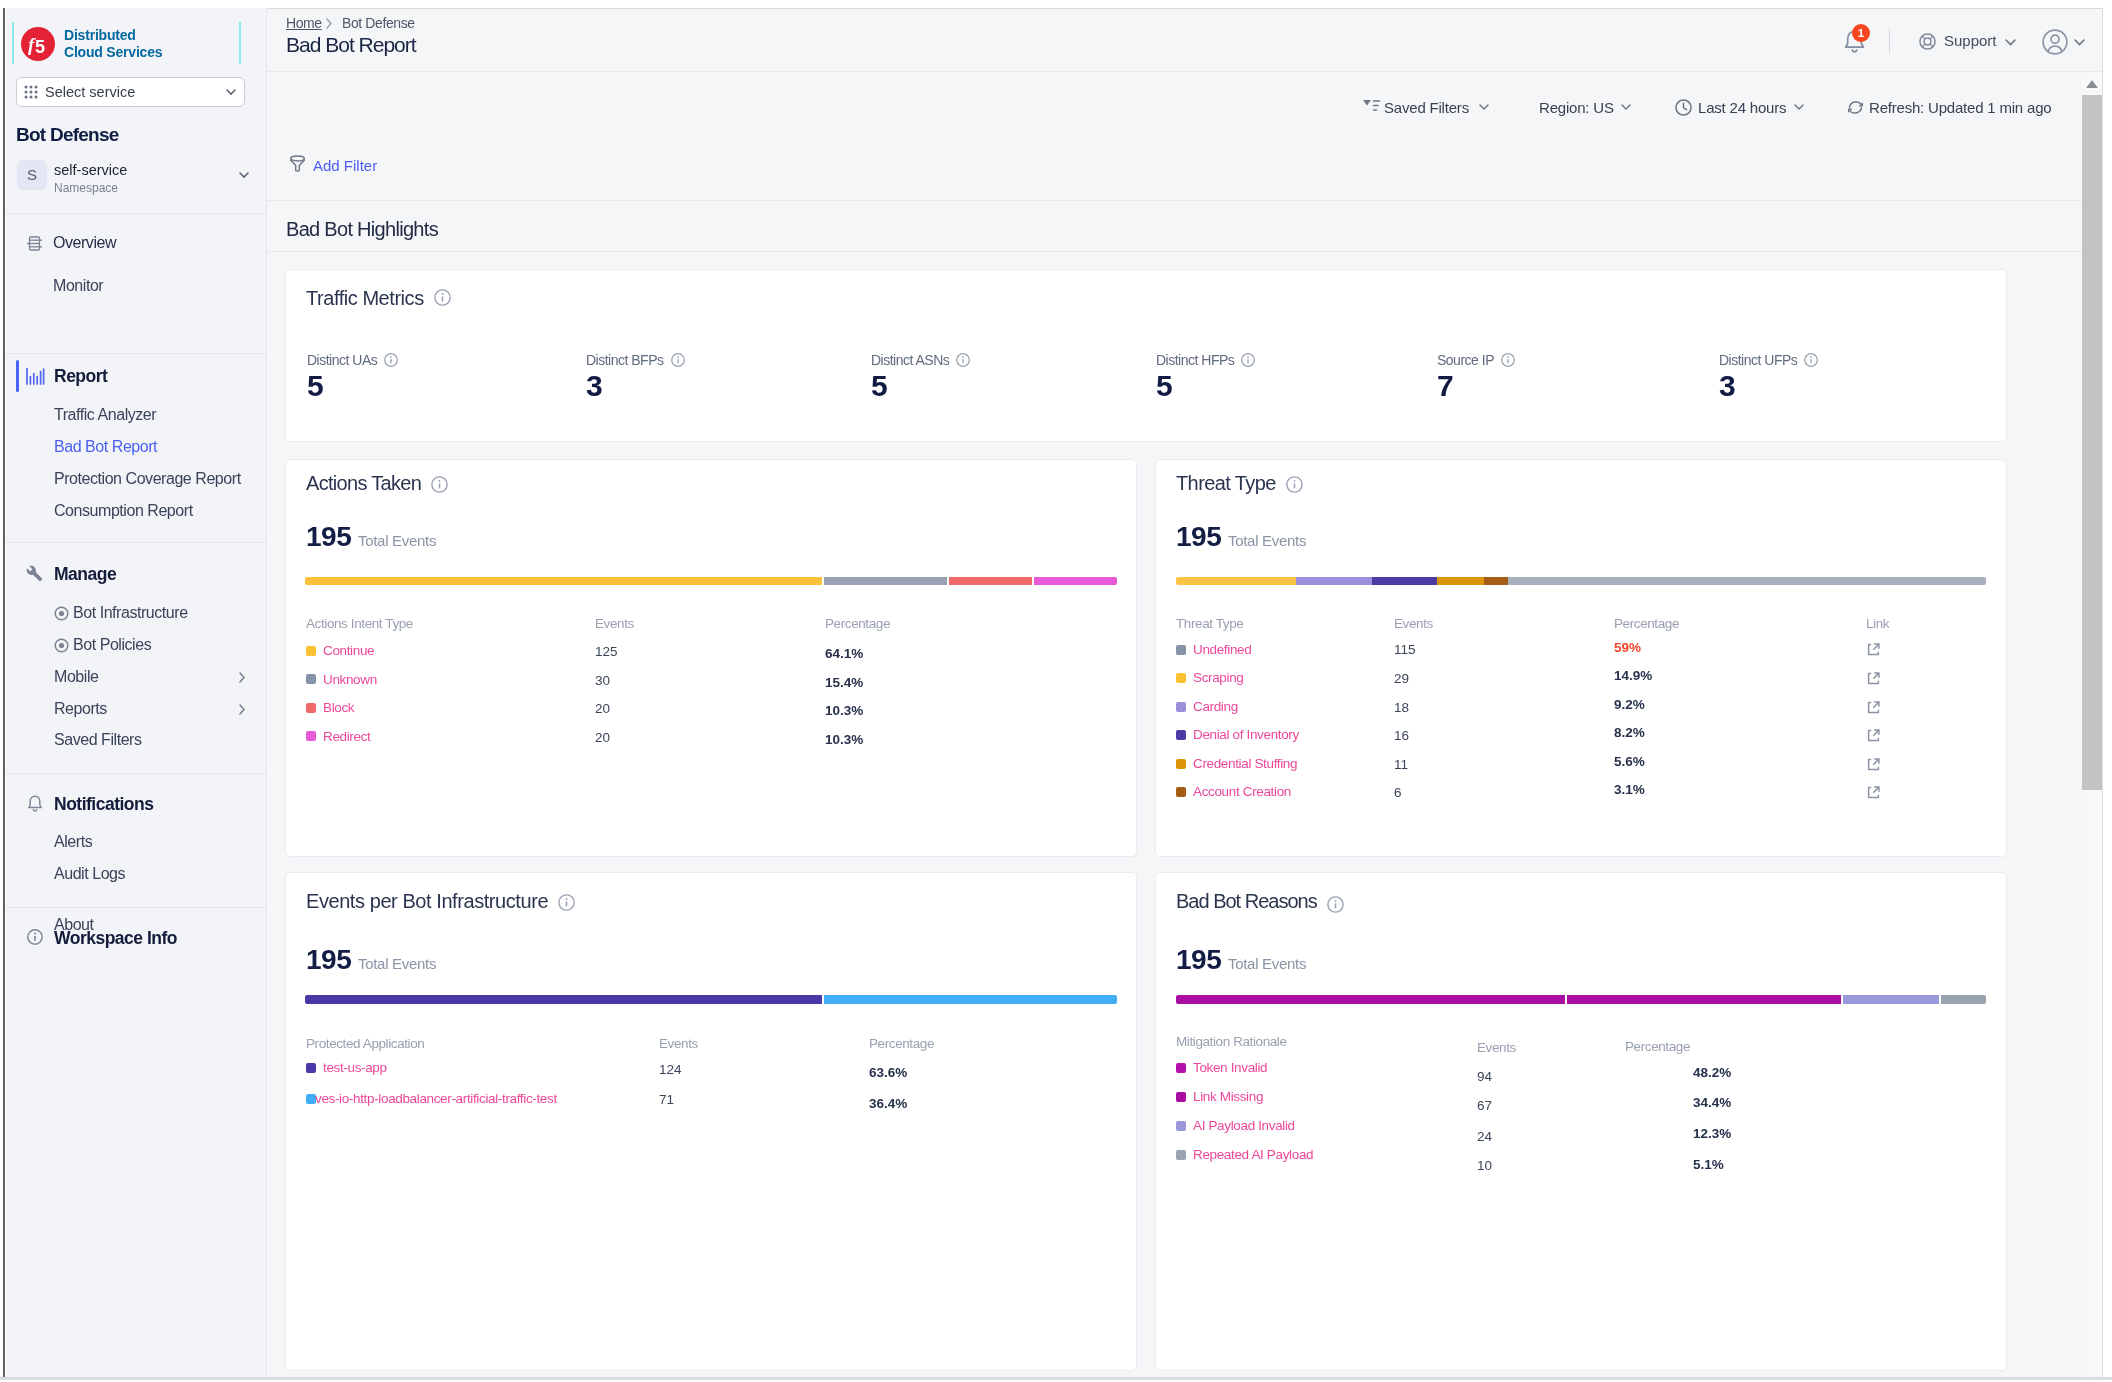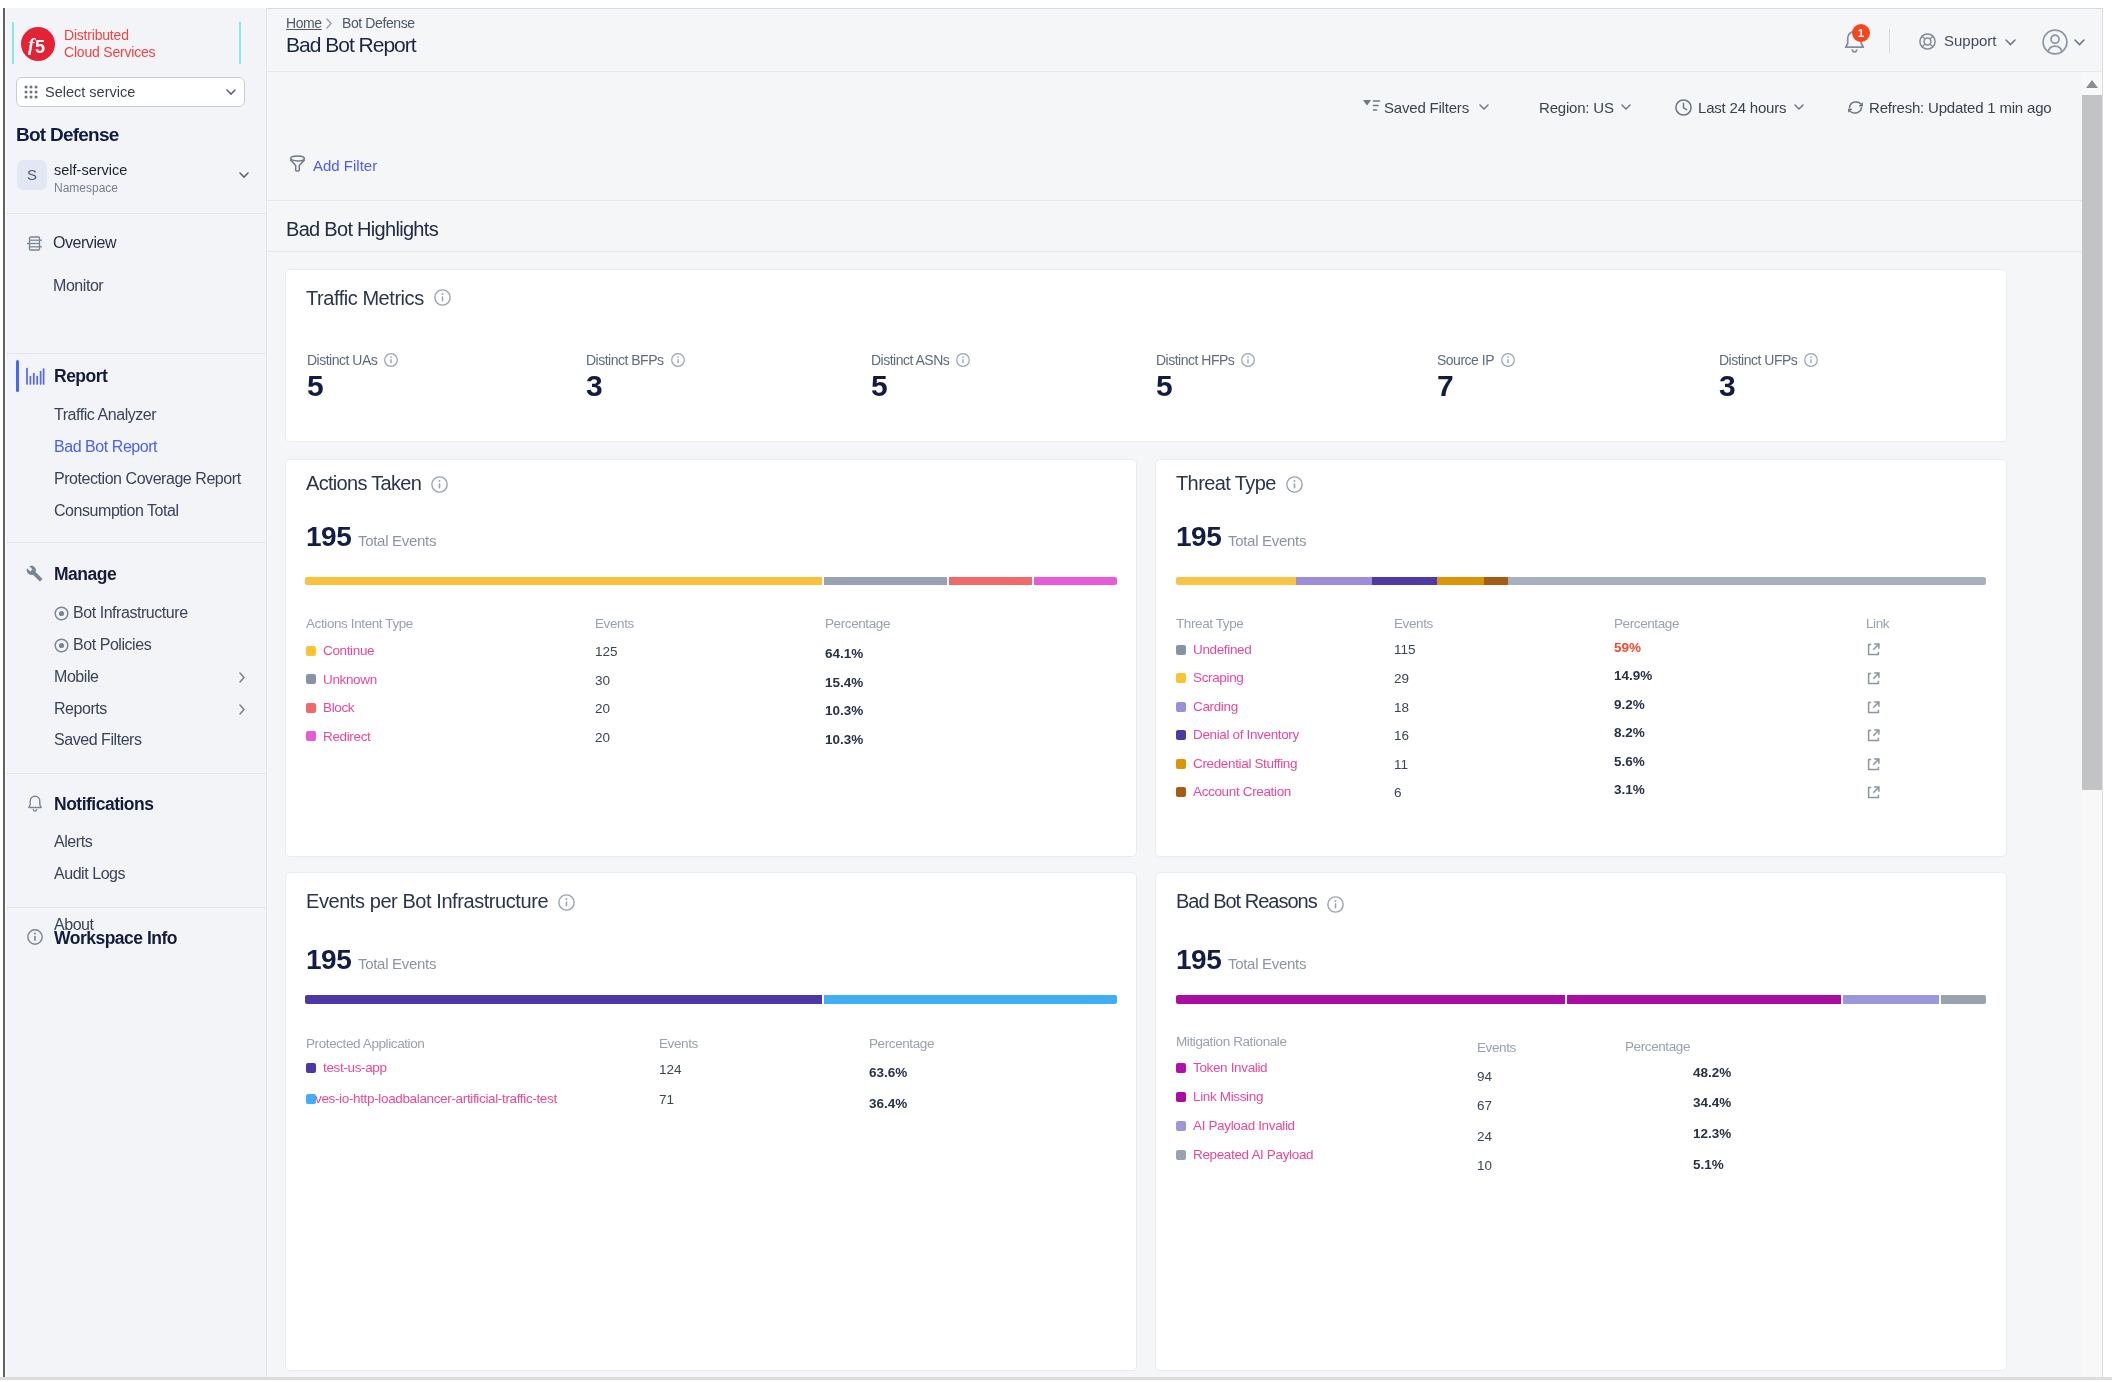--- a/index.html
+++ b/index.html
@@ -40,21 +40,21 @@
 <div class="bottomline"></div>
 <div class="rightline"></div>
 
 <div class="a" style="left:12px;top:22px;width:2px;height:42px;background:#8BE8EA"></div>
 <div class="a" style="left:239px;top:22px;width:2px;height:42px;background:#8BE8EA"></div>
 <div class="a" style="left:21px;top:27px;width:34px;height:34px;border-radius:50%;background:#E32236"></div>
 <svg style="left:21px;top:27px" width="34" height="34" viewBox="0 0 34 34">
   <text x="7" y="24" font-size="19" font-weight="bold" fill="#fff" font-family="Liberation Serif,serif" font-style="italic">f</text>
   <text x="14" y="26" font-size="18" font-weight="bold" fill="#fff" font-family="Liberation Sans">5</text>
 </svg>
-<div class="a" style="left:64px;top:27px;font-size:14px;line-height:16.5px;font-weight:normal;color:#ef4444;letter-spacing:-0.2px">Distributed<br>Cloud Services</div>
+<div class="a" style="left:64px;top:27px;font-size:14px;line-height:16.5px;font-weight:bold;color:#0369a1;letter-spacing:-0.2px">Distributed<br>Cloud Services</div>
 <div class="a" style="left:16px;top:77px;width:229px;height:30px;background:#fff;border:1px solid #C8CDD5;border-radius:6px"></div>
 <svg style="left:24px;top:85px" width="14" height="14" viewBox="0 0 14 14">
   <g fill="#6A7382">
   <circle cx="2" cy="2" r="1.5"></circle>
       <circle cx="7" cy="2" r="1.5"></circle>
       <circle cx="12" cy="2" r="1.5"></circle>
   <circle cx="2" cy="7" r="1.5"></circle>
       <circle cx="7" cy="7" r="1.5"></circle>
       <circle cx="12" cy="7" r="1.5"></circle>
   <circle cx="2" cy="12" r="1.5"></circle>
@@ -97,21 +97,21 @@
   <line x1="7.8" y1="6.5" x2="7.8" y2="17"></line>
   <line x1="11.2" y1="9.5" x2="11.2" y2="17"></line>
   <line x1="14.6" y1="4.5" x2="14.6" y2="17"></line>
   <line x1="17.6" y1="2" x2="17.6" y2="17"></line>
   </g>
 </svg>
 <div class="sec" style="left:54px;top:366px">Report</div>
 <div class="nav15" style="left:54px;top:406px">Traffic Analyzer</div>
 <div class="nav15" style="left:54px;top:438px;color:#4A61F0">Bad Bot Report</div>
 <div class="nav15" style="left:54px;top:470px">Protection Coverage Report</div>
-<div class="nav15" style="left:54px;top:502px">Consumption Total</div>
+<div class="nav15" style="left:54px;top:502px">Consumption Report</div>
 <div class="sdiv" style="top:542px"></div>
 <svg style="left:26px;top:565px" width="17" height="17" viewBox="0 0 24 24">
   <path d="M22.7 19l-9.1-9.1c.9-2.3.4-5-1.5-6.9-2-2-5-2.4-7.4-1.3L9 6 6 9 1.6 4.7C.4 7.1.9 10.1 2.9 12.1c1.9 1.9 4.6 2.4 6.9 1.5l9.1 9.1c.4.4 1 .4 1.4 0l2.3-2.3c.5-.4.5-1.1.1-1.4z" fill="#7B8494"></path>
 </svg>
 <div class="sec" style="left:54px;top:564px">Manage</div>
 <svg style="left:54px;top:606px" width="15" height="15" viewBox="0 0 15 15">
   <circle cx="7.5" cy="7.5" r="6.3" fill="none" stroke="#7B8494" stroke-width="1.5"></circle>
   <circle cx="7.5" cy="7.5" r="2.6" fill="#7B8494"></circle>
 </svg>
 <div class="nav15" style="left:73px;top:604px">Bot Infrastructure</div>

